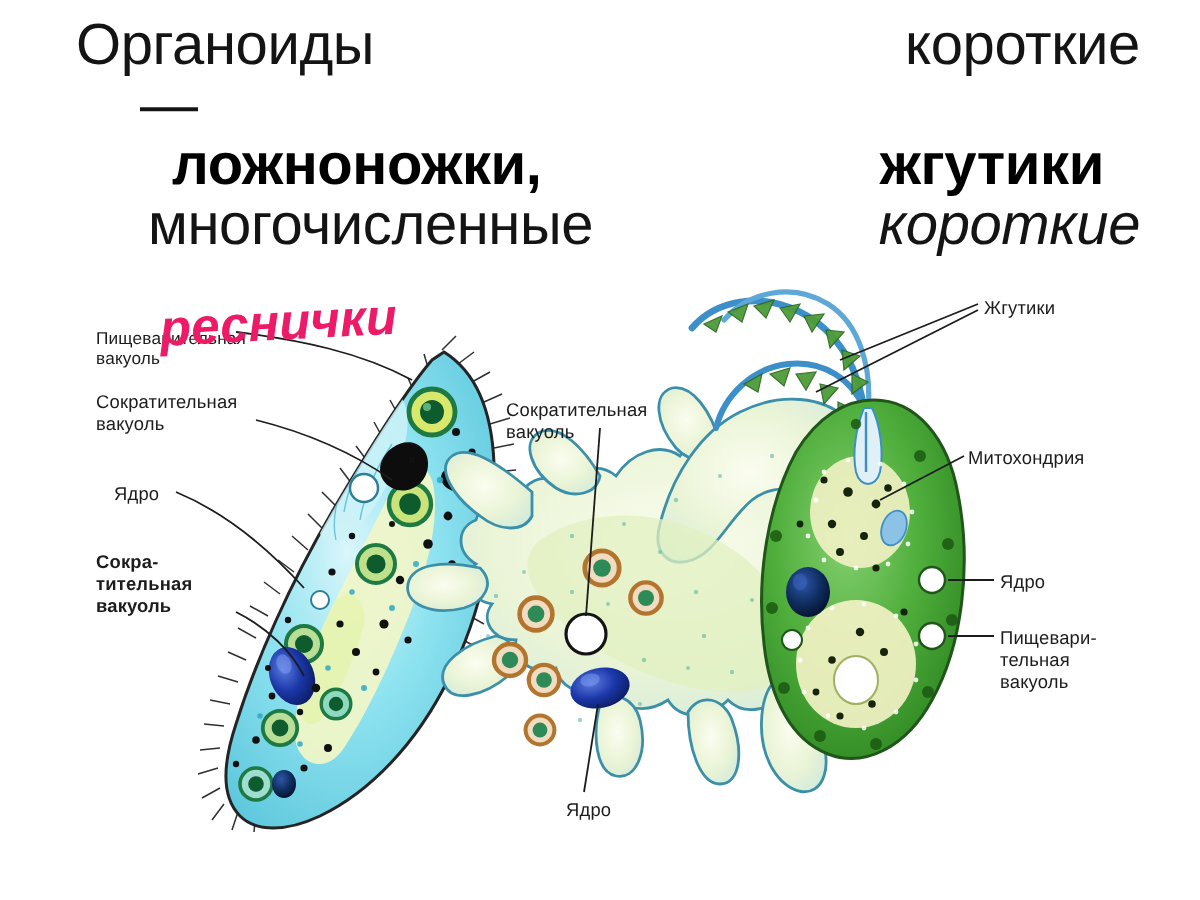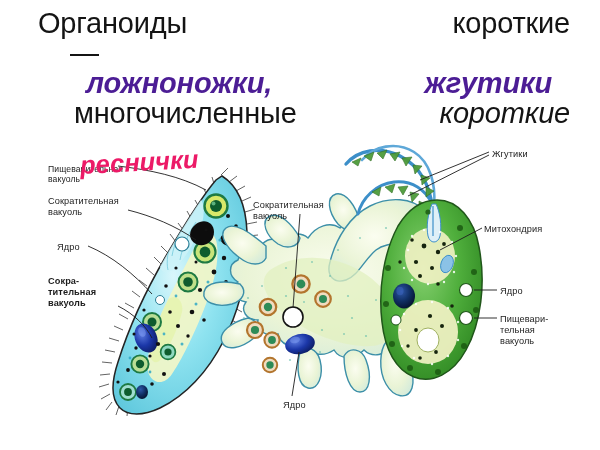--- a/index.html
+++ b/index.html
@@ -24,21 +24,21 @@
     align-items:flex-start;
     white-space:nowrap;
     font-size:29px;
     line-height:30px;
     letter-spacing:-0.2px;
   }
   .hl-line.l1{justify-content:space-between;padding-left:10px;padding-right:4px;}
   .hl-line.l2{justify-content:space-between;padding-left:42px;padding-right:10px;}
   .hl-line.l3{justify-content:space-between;padding-left:58px;padding-right:22px;}
   .hl-line.l4{justify-content:space-between;padding-left:46px;padding-right:4px;}
-  .accent{color:#4c1d95;font-style:italic;font-weight:700;}
+  .accent{color:#000000;font-weight:700;}
   .ital{font-style:italic;margin-left:13px;}
   .dash{letter-spacing:0;}
   .cilia-word{
     position:absolute;left:80px;top:150px;
     font-size:25.5px;line-height:30px;
     color:#EC1A67;font-style:italic;font-weight:700;
     z-index:31;
     transform:rotate(-3deg);
     transform-origin:left center;
   }

